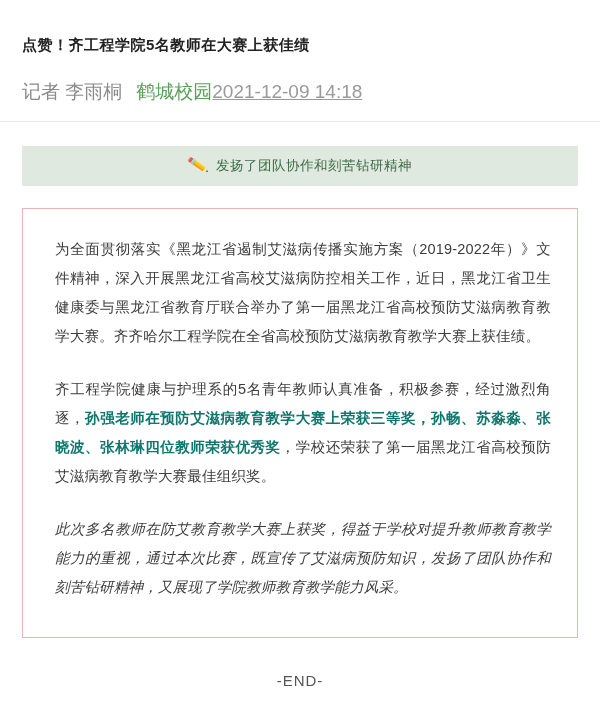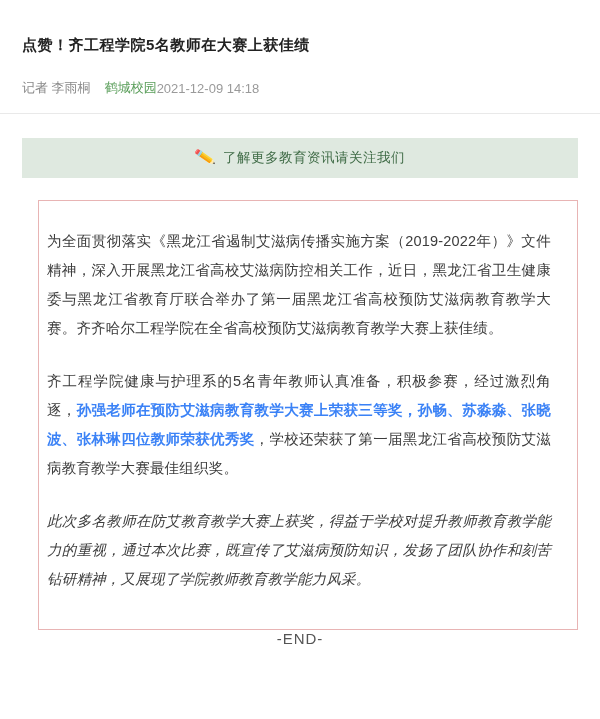--- a/index.html
+++ b/index.html
@@ -26,32 +26,33 @@
     font-weight: bold;
     color: #222222;
     letter-spacing: 0.5px;
     padding: 24px 22px 0 22px;
     line-height: 1.4;
   }
   .meta-row {
     display: flex;
     align-items: center;
     padding: 14px 4px 0 22px;
-    font-size: 13px;
+    font-size: 19px;
     color: #8a8a8a;
   }
   .meta-author {
     margin-right: 14px;
   }
   .meta-source {
     color: #5a9e5a;
     margin-right: 0;
   }
   .meta-date {
     color: #9a9a9a;
+    text-decoration: underline;
   }
   .divider {
     margin: 16px 0 0 0;
     height: 1px;
     background: #e9e9e9;
     width: 100%;
   }
   .banner {
     margin: 24px 22px 0 22px;
     background: #dfe9e0;
@@ -69,67 +70,68 @@
     text-align: center;
     font-size: 16px;
     transform: rotate(-10deg);
   }
   .banner-text {
     font-size: 13.5px;
     color: #3f6b46;
     letter-spacing: 0.5px;
   }
   .content-box {
-    margin: 22px 22px 0 38px;
+    margin: 22px 22px 0 22px;
     border: 1px solid #e8b4b4;
     box-sizing: border-box;
-    padding: 26px 26px 22px 8px;
+    padding: 26px 26px 22px 32px;
     min-height: 430px;
   }
   .para {
     font-size: 14.5px;
     line-height: 2.0;
     color: #3c3c3c;
     text-align: justify;
     margin: 0 0 24px 0;
     letter-spacing: 0.2px;
   }
   .para:last-child {
     margin-bottom: 0;
     font-style: italic;
   }
   .hl {
-    color: #3b82f6;
+    color: #0f766e;
     font-weight: bold;
   }
   .end-mark {
     text-align: center;
     font-size: 15px;
     color: #555555;
     letter-spacing: 1px;
+    margin-top: 34px;
   }
 </style>
 </head>
 <body>
 
 <div class="page">
 
   <h1 class="article-title">点赞！齐工程学院5名教师在大赛上获佳绩</h1>
 
   <div class="meta-row">
     <span class="meta-author">记者 李雨桐</span>
     <span class="meta-source">鹤城校园</span>
     <span class="meta-date">2021-12-09 14:18</span>
   </div>
 
   <div class="divider"></div>
 
   <div class="banner">
     <span class="banner-icon">✏️</span>
-    <span class="banner-text">了解更多教育资讯请关注我们</span>
+    <span class="banner-text">发扬了团队协作和刻苦钻研精神</span>
   </div>
 
   <div class="content-box">
     <p class="para">为全面贯彻落实《黑龙江省遏制艾滋病传播实施方案（2019-2022年）》文件精神，深入开展黑龙江省高校艾滋病防控相关工作，近日，黑龙江省卫生健康委与黑龙江省教育厅联合举办了第一届黑龙江省高校预防艾滋病教育教学大赛。齐齐哈尔工程学院在全省高校预防艾滋病教育教学大赛上获佳绩。</p>
 
     <p class="para">
       <span>齐工程学院健康与护理系的5名青年教师认真准备，积极参赛，经过激烈角逐，</span><span class="hl">孙强老师在预防艾滋病教育教学大赛上荣获三等奖，孙畅、苏淼淼、张晓波、张林琳四位教师荣获优秀奖</span><span>，学校还荣获了第一届黑龙江省高校预防艾滋病教育教学大赛最佳组织奖。</span>
     </p>
 
     <p class="para">此次多名教师在防艾教育教学大赛上获奖，得益于学校对提升教师教育教学能力的重视，通过本次比赛，既宣传了艾滋病预防知识，发扬了团队协作和刻苦钻研精神，又展现了学院教师教育教学能力风采。</p>

